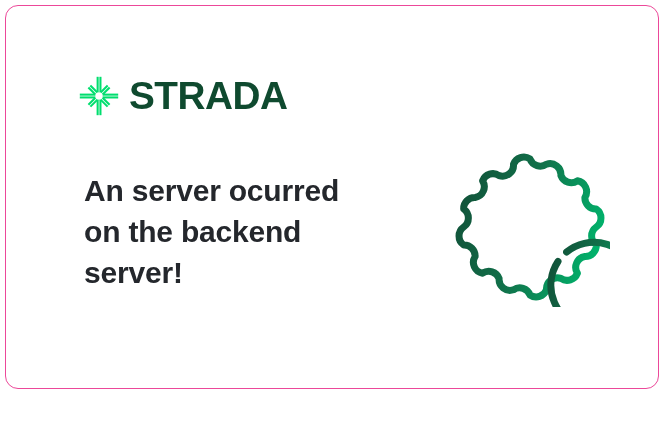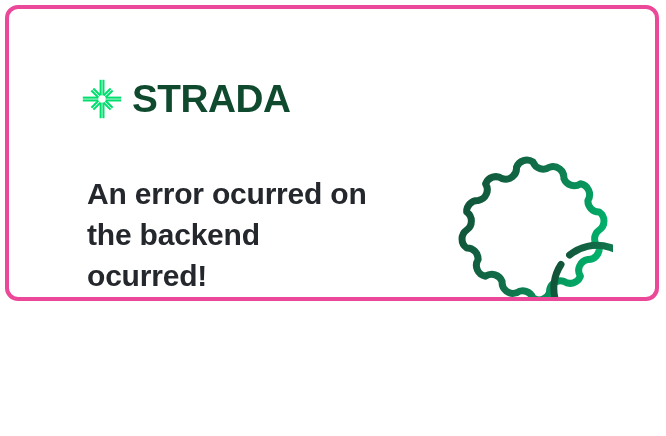--- a/index.html
+++ b/index.html
@@ -10,24 +10,24 @@
     background: #ffffff;
     font-family: "Liberation Sans", sans-serif;
     -webkit-font-smoothing: antialiased;
   }
 
   #error-card {
     position: absolute;
     left: 5px;
     top: 5px;
     width: 654px;
-    height: 296px;
+    height: 384px;
     box-sizing: border-box;
     background: #ffffff;
-    border: 4px solid #ec4899;
+    border: 1px solid #ec4899;
     border-radius: 13px;
     overflow: hidden;
   }
 
   
   #brand-lockup {
     position: absolute;
     left: 73px;
     top: 70px;
     display: flex;
@@ -106,21 +106,21 @@
         </g>
 
         <circle cx="50" cy="50" r="9.5" fill="#FFFFFF"></circle>
         <circle cx="50" cy="50" r="9.5" fill="none" stroke="#00DE6E" stroke-width="0"></circle>
       </g>
     </svg>
 
     <div id="brand-wordmark">STRADA</div>
   </div>
 
-  <p id="error-message">An error ocurred on the backend ocurred!</p>
+  <p id="error-message">An server ocurred on the backend server!</p>
 
   <svg id="gear-illustration" viewBox="0 0 160 160" aria-hidden="true">
     <defs>
       <linearGradient id="gearGrad" x1="0" y1="0.35" x2="1" y2="0.65">
         <stop offset="0%" stop-color="#11543A"></stop>
         <stop offset="45%" stop-color="#11714A"></stop>
         <stop offset="100%" stop-color="#00B46C"></stop>
       </linearGradient>
     </defs>
     <g fill="none" stroke="url(#gearGrad)" stroke-width="7" stroke-linecap="round" stroke-linejoin="round">

